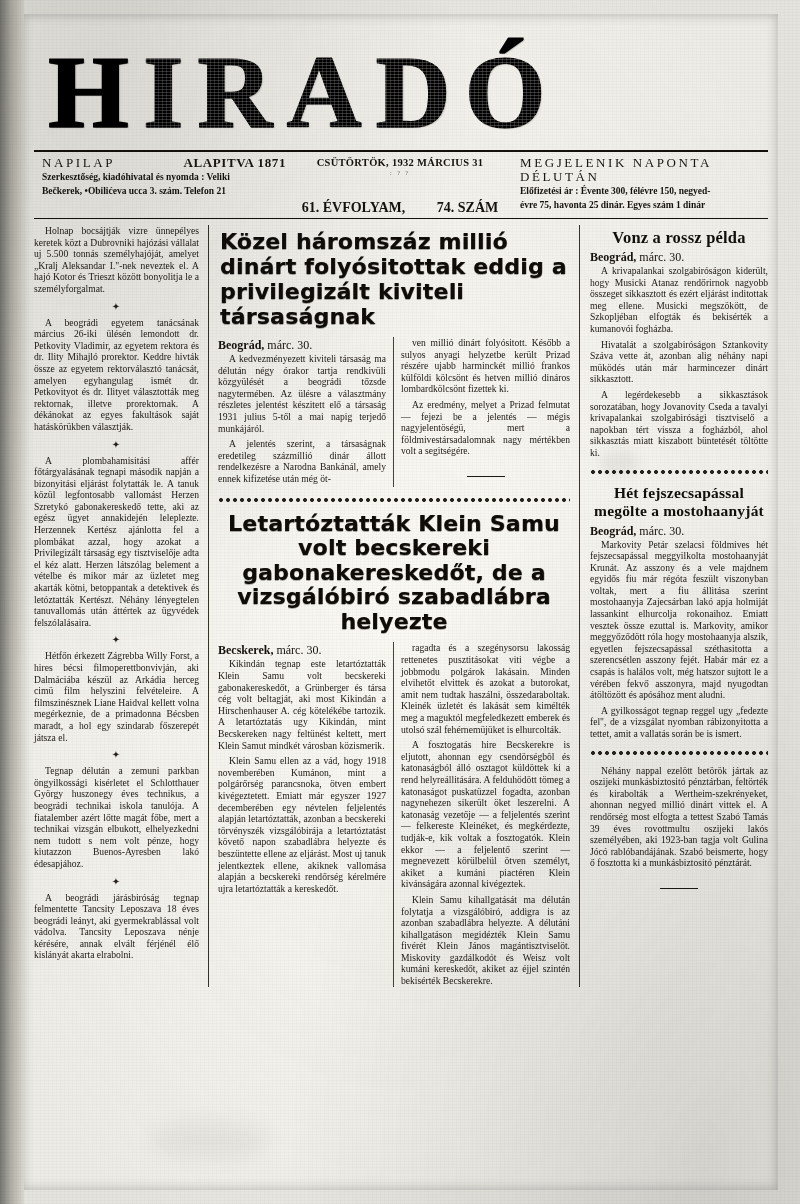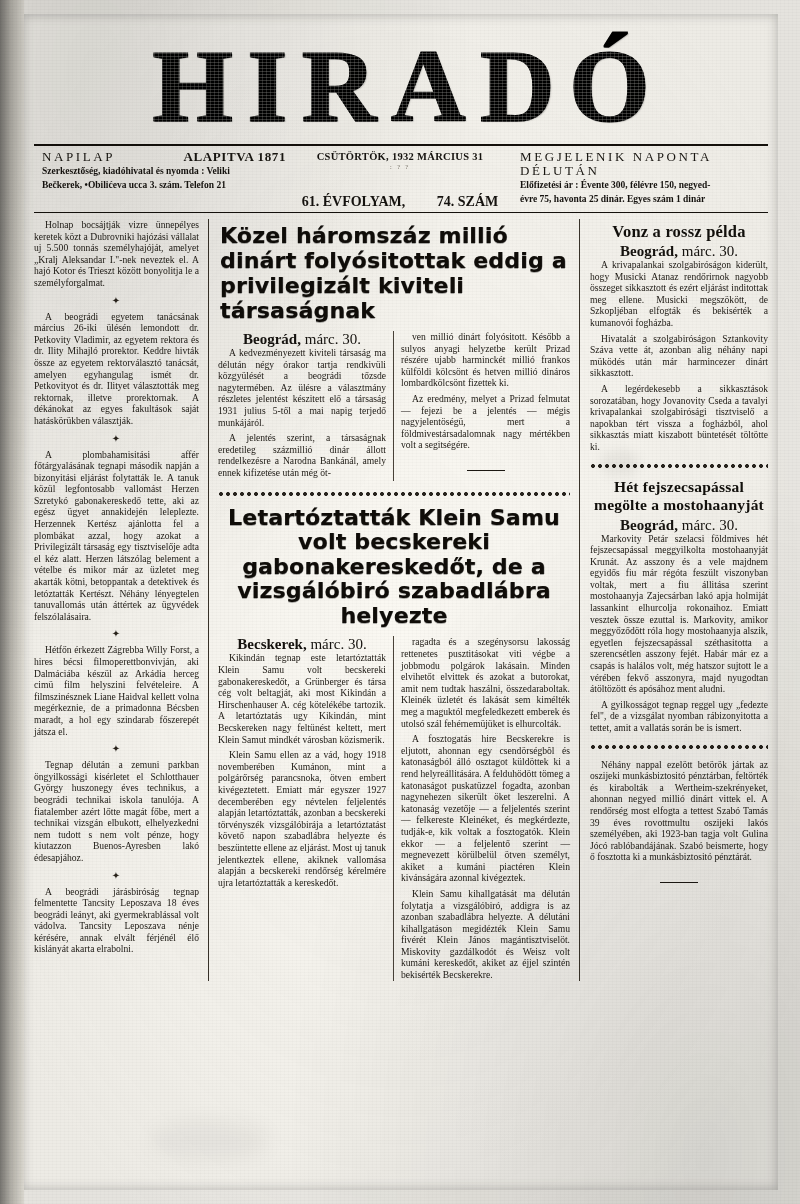--- a/index.html
+++ b/index.html
@@ -73,22 +73,21 @@
   .postal {
     font-size: 9.5px;
     letter-spacing: 0.9px;
     color: #2a2620;
     margin: 8px 0 0 12px;
     font-family: "Liberation Serif", serif;
   }
 
   
   .masthead {
-    text-align: center;
-    margin-top: 8px;
+    margin-top: 14px;
     height: 104px;
     position: relative;
   }
   .masthead-title {
     font-family: "Liberation Serif", "DejaVu Serif", serif;
     font-weight: bold;
     font-size: 104px;
     line-height: 104px;
     letter-spacing: 14px;
     color: #0d0b08;
@@ -185,22 +184,21 @@
     text-indent: 11px;
     font-size: 9.6px;
     line-height: 11.6px;
     text-align: justify;
     hyphens: auto;
     color: #1d1913;
     font-family: "Liberation Serif", serif;
   }
   p.body + p.body { margin-top: 4px; }
   .dateline {
-    text-align: center;
-    font-size: 15px;
+    font-size: 12px;
     line-height: 13px;
     margin: 2px 0 1px 0;
     font-weight: bold;
   }
   .dateline span.light { font-weight: normal; }
 
   .star-sep {
     text-align: center;
     font-size: 10px;
     line-height: 13px;

